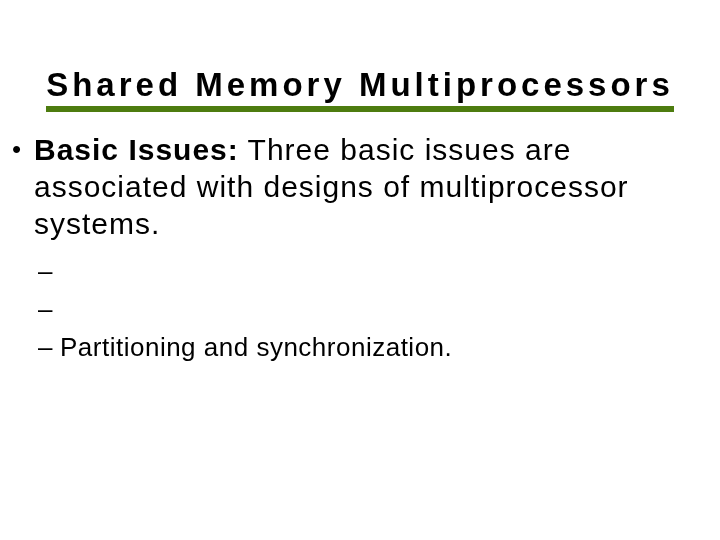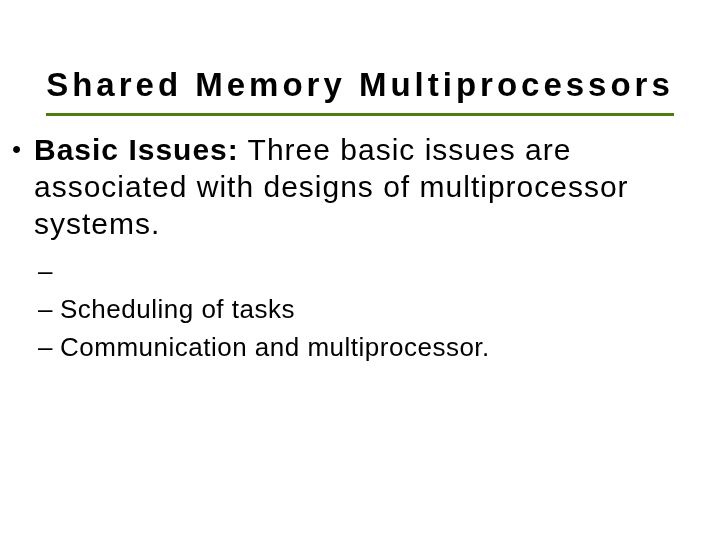--- a/index.html
+++ b/index.html
@@ -22,22 +22,22 @@
     left: 0;
     right: 0;
     text-align: center;
     font-size: 33px;
     font-weight: bold;
     letter-spacing: 4px;
     white-space: nowrap;
   }
   .slide-title .title-text {
     display: inline-block;
-    border-bottom: 3px solid #4d7c0f;
-    padding-bottom: 9px;
+    border-bottom: 6px solid #4d7c0f;
+    padding-bottom: 2px;
     text-align: center;
   }
   .bullet-l1 {
     position: absolute;
     top: 131px;
     left: 12px;
     display: flex;
     align-items: flex-start;
     font-size: 30px;
     line-height: 37px;
@@ -86,21 +86,20 @@
       <span class="bold-lead">Basic Issues:</span><span> Three basic issues are associated with designs of multiprocessor systems.</span>
     </div>
   </div>
 
   <div class="sub-list">
     <div class="sub-item">
       <span class="marker">–</span>
     </div>
     <div class="sub-item">
       <span class="marker">–</span>
-      <span>Scheduling of tasks</span>
     </div>
     <div class="sub-item">
       <span class="marker">–</span>
-      <span>Communication and multiprocessor.</span>
+      <span>Partitioning and synchronization.</span>
     </div>
   </div>
 
 </div>
 
 </body></html>

